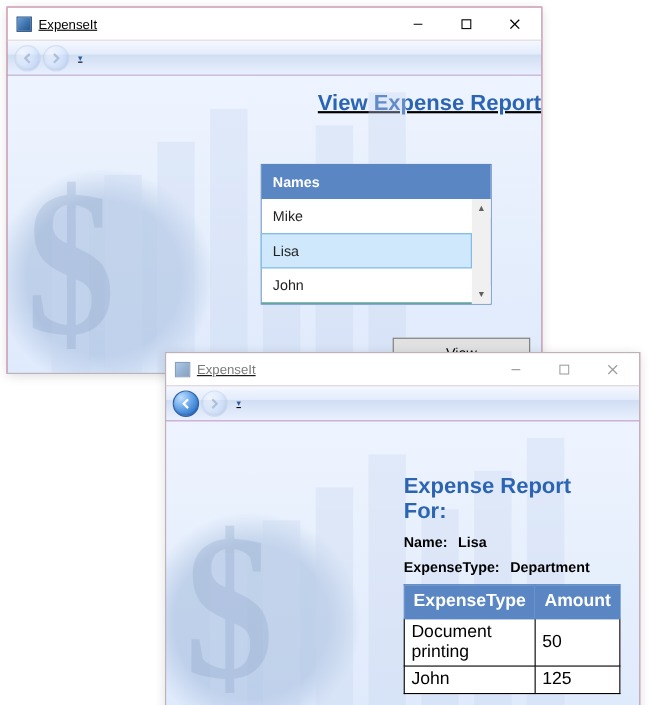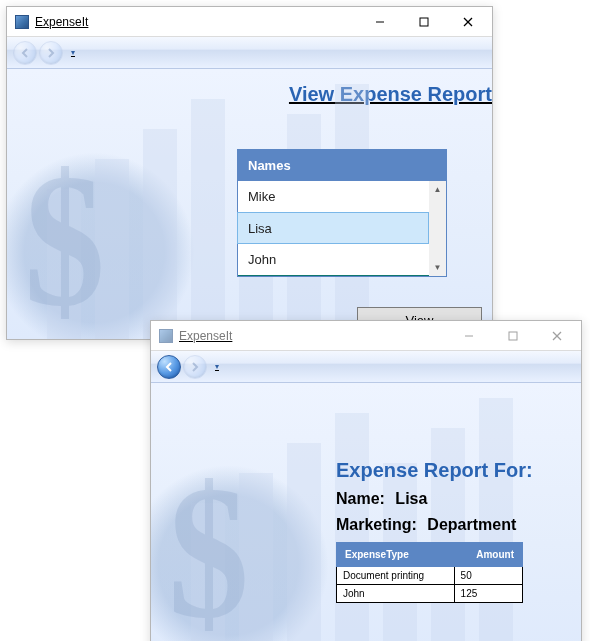--- a/index.html
+++ b/index.html
@@ -158,31 +158,31 @@
     position:absolute; right:10px; bottom:6px;
     width:125px; height:26px;
     background:#e1e1e1;
     border:1px solid #7a7a7a;
     font-size:13px;
     display:flex;align-items:center;justify-content:center;
   }
 
   
   .report-area {
-    position:absolute; left:185px; top:48px; right:18px;margin-top:28px;
-  }
-  .field-row { margin:8px 0; font-size:16px; }
+    position:absolute; left:216px; top:48px; right:18px;
+  }
+  .field-row { margin:8px 0; font-size:13px; }
   .field-label { font-weight:700; display:inline-block; }
   .field-value { font-weight:700; margin-left:6px; }
   .grid {
     margin-top:8px;
     border:1px solid #000;
     border-collapse:collapse;
     width:187px;
-    font-size:10px;
+    font-size:16px;
   }
   .grid th {
     background:#5b86c4; color:#fff; font-weight:600;
     padding:6px 8px; text-align:left; border:1px solid #5b86c4;
   }
   .grid th:last-child { text-align:right; }
   .grid td {
     padding:3px 6px; border:1px solid #000; background:#fff;
   }
 
@@ -299,21 +299,21 @@
     <div class="dollar">$</div>
 
     <div class="report-area">
       <div class="heading" style="text-align:left;">Expense Report For:</div>
 
       <div class="field-row">
         <span class="field-label">Name:</span>
         <span class="field-value">Lisa</span>
       </div>
       <div class="field-row">
-        <span class="field-label">Marketing:</span>
+        <span class="field-label">ExpenseType:</span>
         <span class="field-value">Department</span>
       </div>
 
       <table class="grid">
         <thead>
           <tr>
             <th>ExpenseType</th>
             <th>Amount</th>
           </tr>
         </thead>

